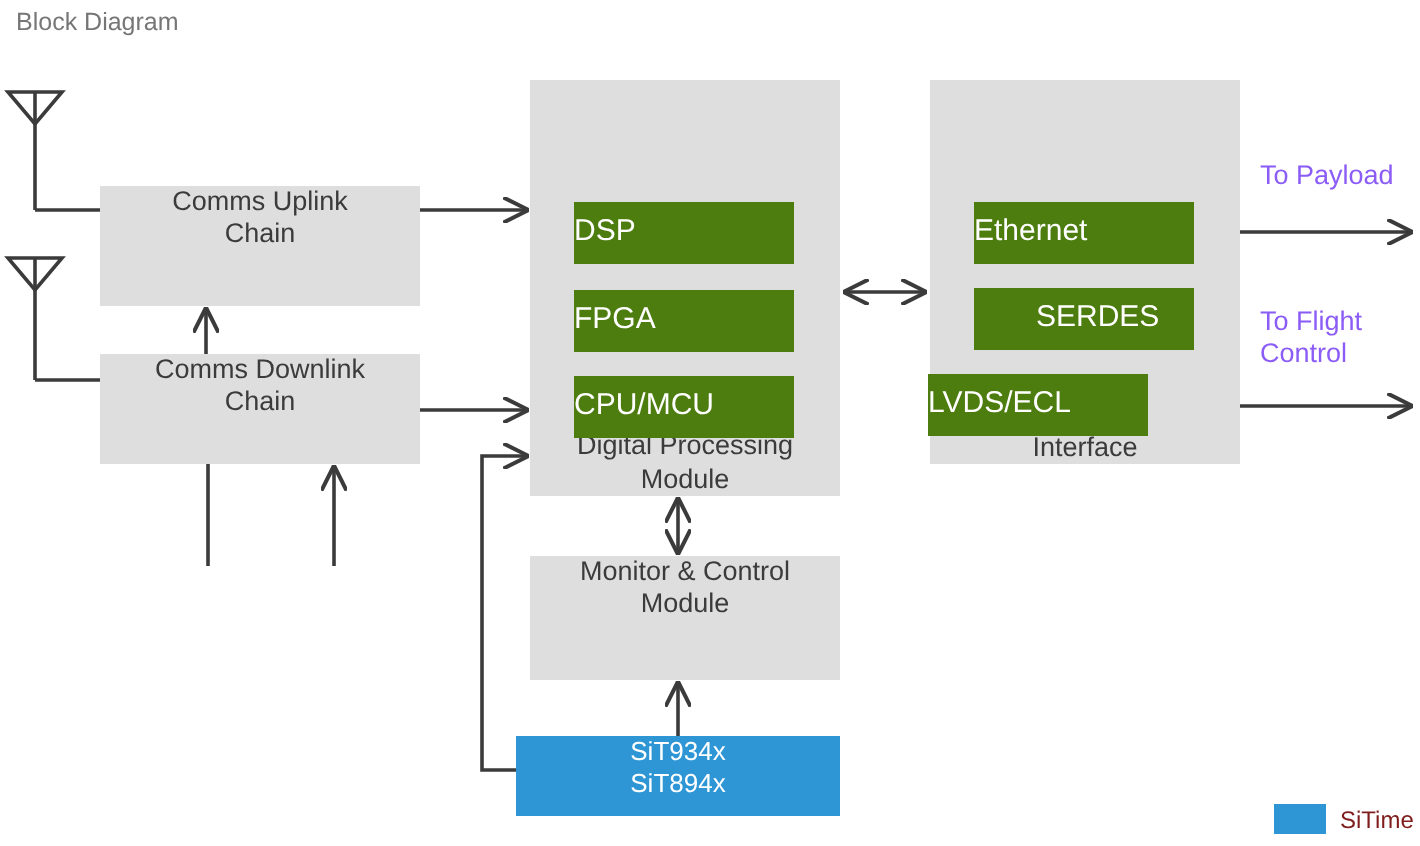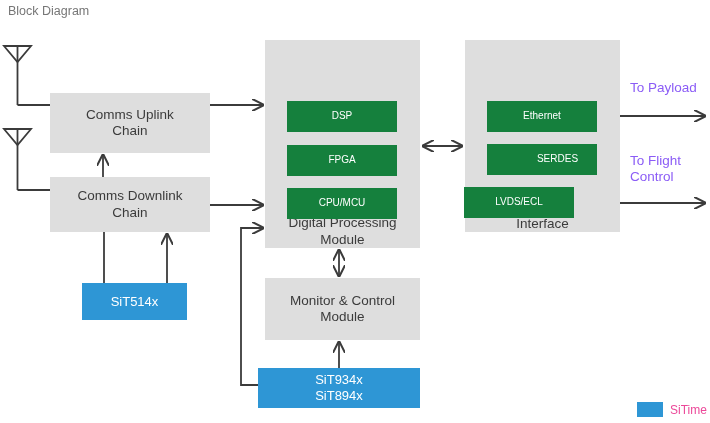--- a/index.html
+++ b/index.html
@@ -25,38 +25,38 @@
     top: 0;
     width: 710px;
     height: 423px;
     pointer-events: none;
   }
   .node {
     position: absolute;
     box-sizing: border-box;
     display: flex;
     align-items: center;
-    justify-content: center;
+    justify-content: flex-start;
     text-align: center;
     line-height: 1.22;
   }
   .grayblock {
     background: #dedede;
     color: #3b3b3b;
     font-size: 13.5px;
     flex-direction: column;
   }
   .grayblock.with-children {
     justify-content: flex-end;
     padding-top: 26px;
   }
   .darkblock {
-    background: #15803d;
+    background: #4d7c0f;
     color: #ffffff;
-    font-size: 10px;
+    font-size: 15px;
   }
   .blueblock {
     background: #2e96d5;
     color: #ffffff;
     font-size: 13px;
     flex-direction: column;
   }
   .plain-label {
     position: absolute;
     color: #8b5cf6;
@@ -80,21 +80,21 @@
     align-items: center;
     gap: 7px;
   }
   #legend-swatch {
     width: 26px;
     height: 15px;
     background: #2e96d5;
   }
   #legend-label {
     font-size: 12px;
-    color: #ec4899;
+    color: #7f1d1d;
   }
   .module-title {
     display: block;
   }
 </style>
 </head>
 <body>
 
 <div id="canvas">
 
@@ -146,23 +146,20 @@
   <div class="node grayblock" style="left:50px; top:93px; width:160px; height:60px;">
     <span style="white-space:pre-line;">Comms Uplink
 Chain</span>
   </div>
 
   <div class="node grayblock" style="left:50px; top:177px; width:160px; height:55px;">
     <span style="white-space:pre-line;">Comms Downlink
 Chain</span>
   </div>
 
-  <div class="node blueblock" style="left:82px; top:283px; width:105px; height:37px;">
-    <span>SiT514x</span>
-  </div>
 
   <div class="node grayblock with-children" style="left:265px; top:40px; width:155px; height:208px;">
     <span class="module-title" style="white-space:pre-line;">Digital Processing
 Module</span>
   </div>
   <div class="node darkblock" style="left:287px; top:101px; width:110px; height:31px;">
     <span>DSP</span>
   </div>
   <div class="node darkblock" style="left:287px; top:145px; width:110px; height:31px;">
     <span>FPGA</span>

